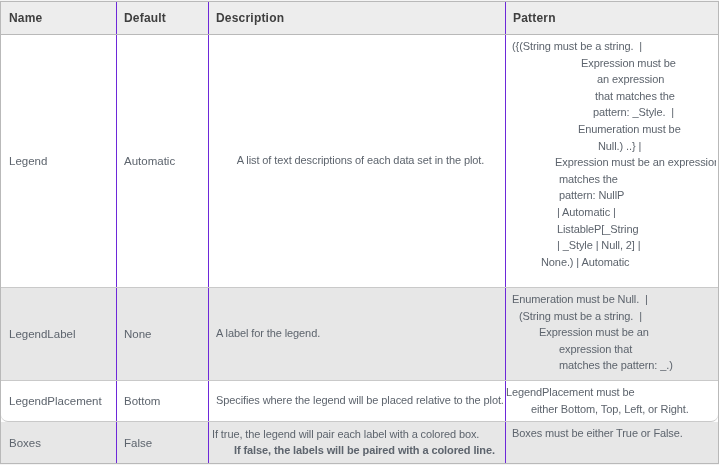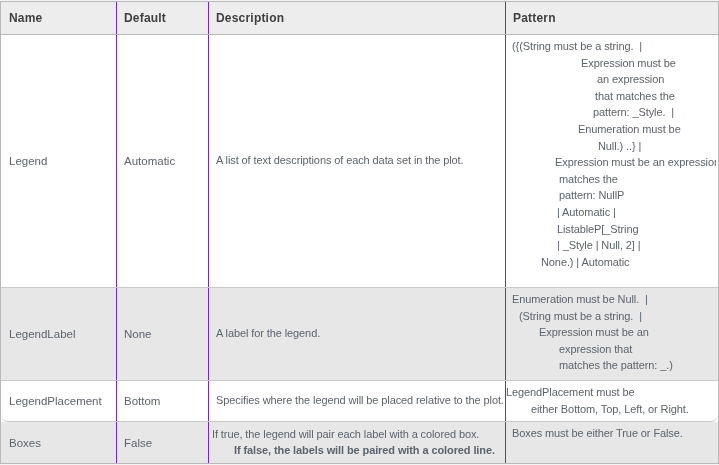--- a/index.html
+++ b/index.html
@@ -52,21 +52,21 @@
     <div class="cell col-name">Name</div>
     <div class="cell col-default">Default</div>
     <div class="cell col-desc">Description</div>
     <div class="cell col-pattern">Pattern</div>
   </div>
 
   <div class="trow row-h1">
     <div class="cell col-name">Legend</div>
     <div class="cell col-default">Automatic</div>
     <div class="cell col-desc">
-        <div class="tline" style="margin-left: 7px;">A list of text descriptions of each data set in the plot.</div>
+        <div class="tline" style="margin-left: 7px; text-align: center;">A list of text descriptions of each data set in the plot.</div>
       </div>
     <div class="cell col-pattern">
         <div class="tline" style="margin-left: 6px;">({(String must be a string.  |</div>
         <div class="tline" style="margin-left: 75px;">Expression must be</div>
         <div class="tline" style="margin-left: 91px;">an expression</div>
         <div class="tline" style="margin-left: 89px;">that matches the</div>
         <div class="tline" style="margin-left: 87px;">pattern: _Style.  |</div>
         <div class="tline" style="margin-left: 72px;">Enumeration must be</div>
         <div class="tline" style="margin-left: 92px;">Null.) ..} |</div>
         <div class="tline" style="margin-left: 49px;">Expression must be an expression</div>

